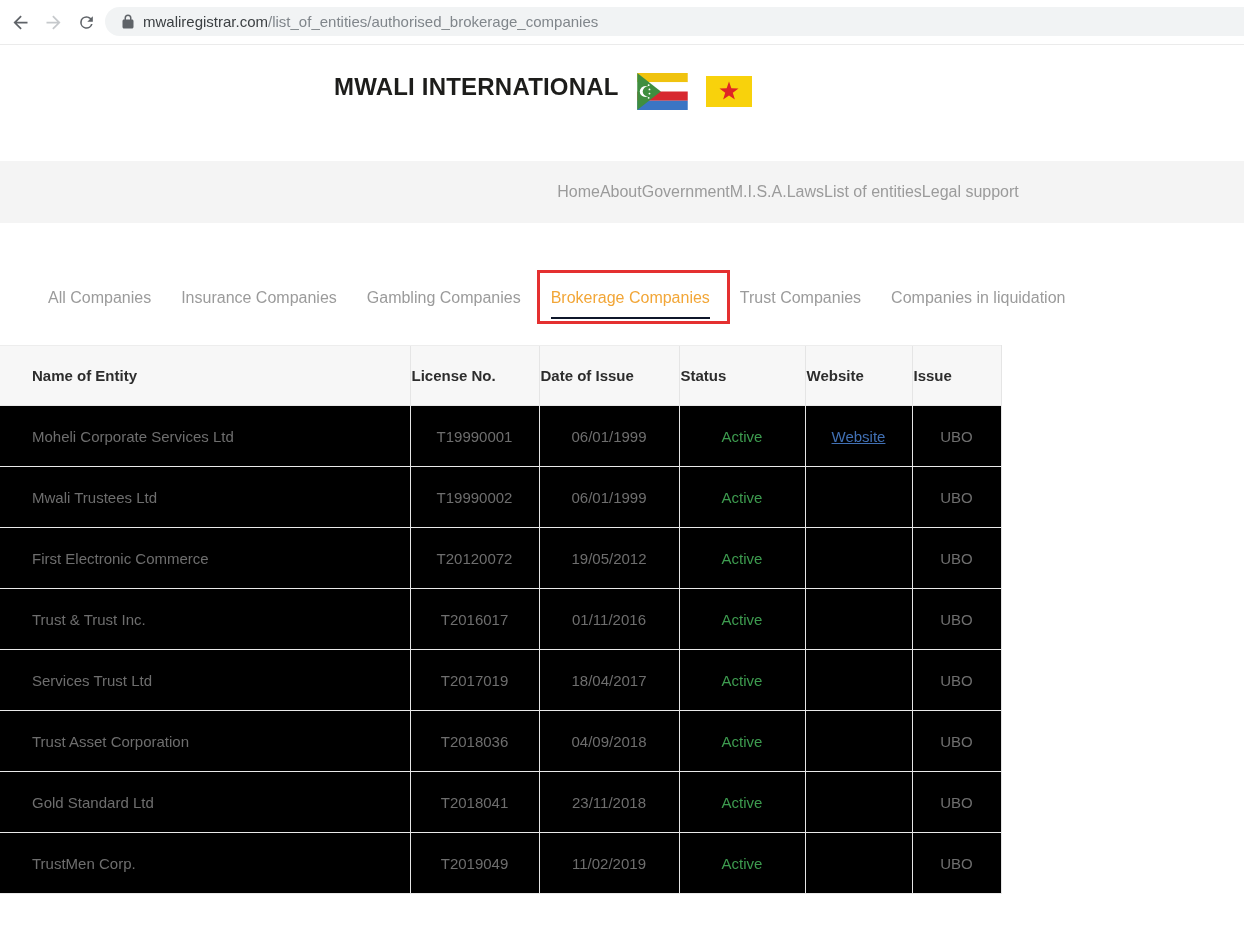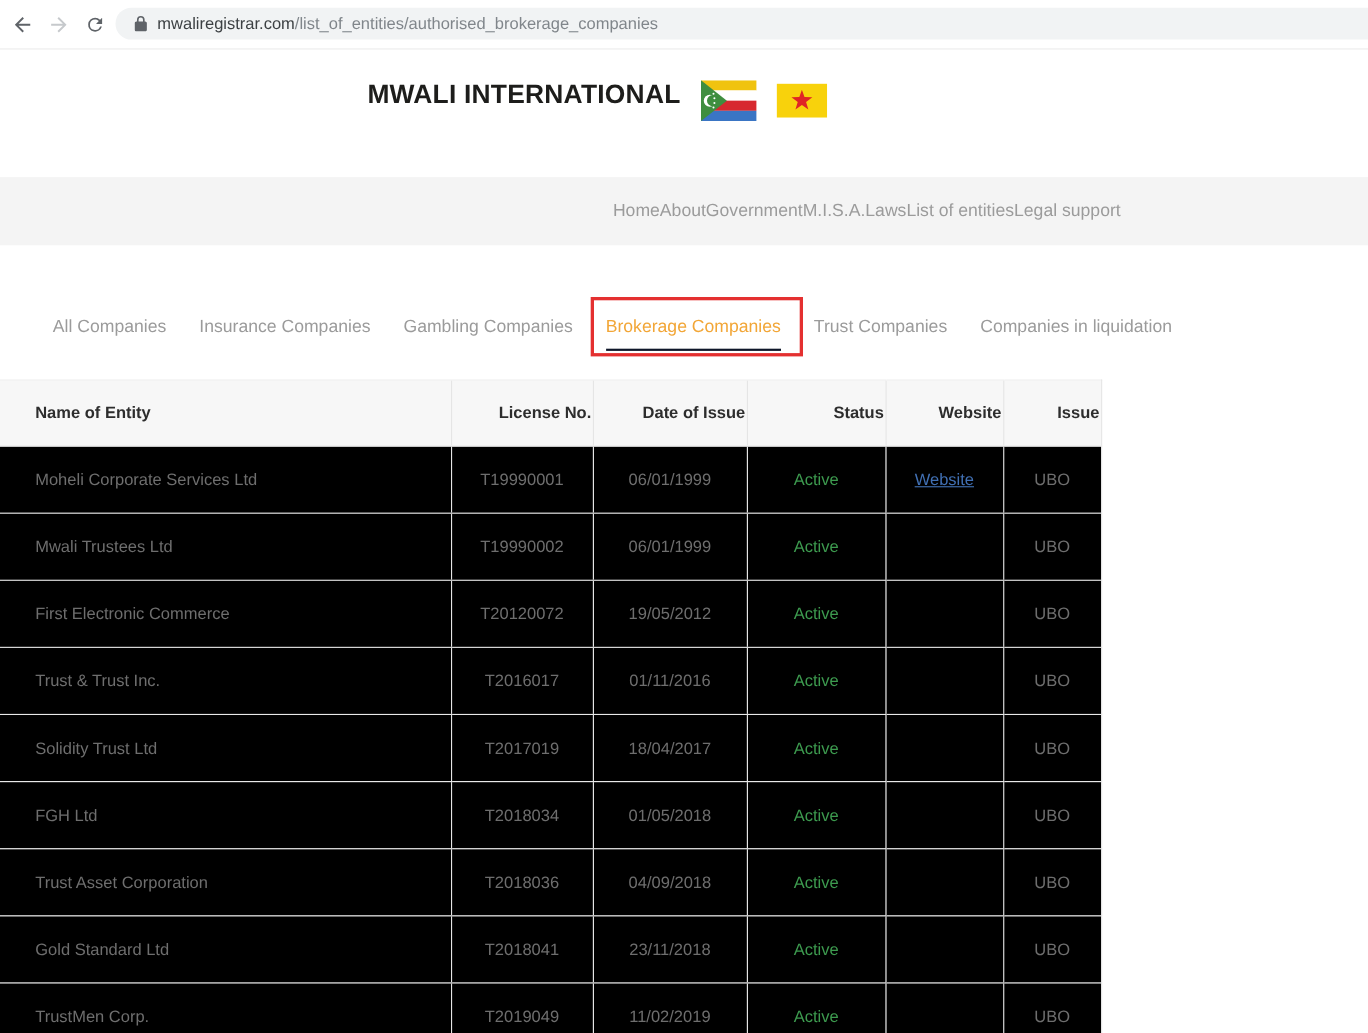--- a/index.html
+++ b/index.html
@@ -35,21 +35,21 @@
   .tabs{position:absolute;top:290px;left:13px;display:flex;gap:30px;margin-left:35px;}
   .tab{position:relative;font-size:16px;line-height:16px;color:#9b9b9b;text-decoration:none;
     cursor:pointer;white-space:nowrap;padding-bottom:11px;}
   .tab.active{color:#f2a637;border-bottom:2px solid #0f172a;}
   .annotation-box{position:absolute;left:-14px;right:-20px;top:-20px;bottom:-7px;
     border:3px solid #e43030;pointer-events:none;}
   
   .entity-table{position:absolute;top:345px;left:0;width:1001px;border-collapse:collapse;
     table-layout:fixed;}
   .entity-table th{height:57px;background:#f7f7f7;font-weight:bold;color:#2d2d2d;
-    font-size:15px;text-align:right;border-top:1px solid #ededed;border-bottom:1px solid #e9e9e9;}
+    font-size:15px;text-align:left;border-top:1px solid #ededed;border-bottom:1px solid #e9e9e9;}
   .entity-table td{height:58px;color:#6e6e6e;font-size:15px;text-align:center;
     border-bottom:1px solid #e9e9e9;background:#000000;}
   .entity-table th+th,.entity-table td+td{border-left:1px solid #e5e5e5;}
   .entity-table th:last-child,.entity-table td:last-child{border-right:1px solid #e5e5e5;}
   .entity-table th:first-child,.entity-table td:first-child{text-align:left;padding-left:32px;}
   .link-active{color:#3d9b4f;cursor:pointer;}
   .link-website{color:#4170b4;text-decoration:underline;cursor:pointer;}
 </style>
 </head>
 <body>
@@ -166,31 +166,23 @@
       </tr>
       <tr>
         <td>Trust &amp; Trust Inc.</td>
         <td>T2016017</td>
         <td>01/11/2016</td>
         <td><a class="link-active">Active</a></td>
         <td></td>
         <td>UBO</td>
       </tr>
       <tr>
-        <td>Solidity Trust Ltd</td>
+        <td>Services Trust Ltd</td>
         <td>T2017019</td>
         <td>18/04/2017</td>
-        <td><a class="link-active">Active</a></td>
-        <td></td>
-        <td>UBO</td>
-      </tr>
-      <tr>
-        <td>FGH Ltd</td>
-        <td>T2018034</td>
-        <td>01/05/2018</td>
         <td><a class="link-active">Active</a></td>
         <td></td>
         <td>UBO</td>
       </tr>
       <tr>
         <td>Trust Asset Corporation</td>
         <td>T2018036</td>
         <td>04/09/2018</td>
         <td><a class="link-active">Active</a></td>
         <td></td>

